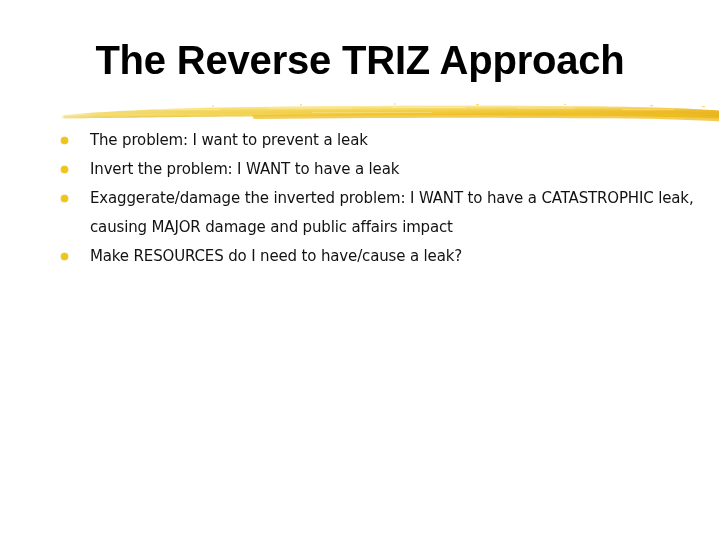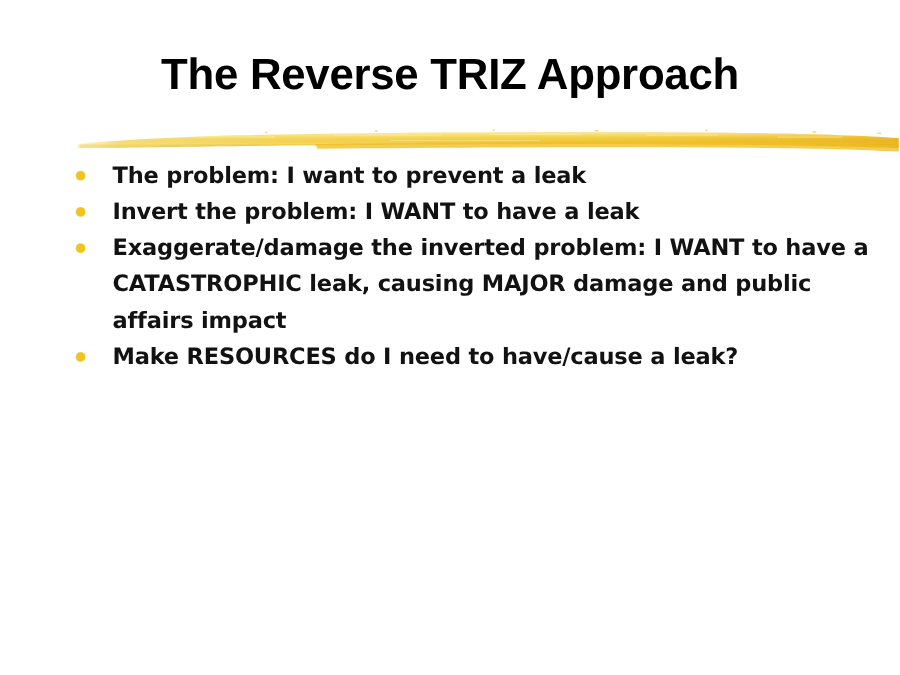--- a/index.html
+++ b/index.html
@@ -21,21 +21,21 @@
 
   
   #slide-title {
     position: absolute;
     left: 0;
     top: 40px;
     width: 720px;
     text-align: center;
     font-family: "Liberation Sans", sans-serif;
     font-weight: bold;
-    font-size: 35px;
+    font-size: 40px;
     line-height: 40px;
     letter-spacing: -0.2px;
     color: #000000;
     white-space: nowrap;
   }
 
   
   #divider {
     position: absolute;
     left: 62px;
@@ -51,25 +51,24 @@
     position: absolute;
     left: 58px;
     top: 126px;
     width: 655px;
   }
   .bullet-row {
     position: relative;
     padding-left: 32px;
     margin: 0 0 0 0;
     font-family: "DejaVu Sans", sans-serif;
-    font-size: 18px;
+    font-size: 15px;
     line-height: 29px;
     color: #121212;
     letter-spacing: -0.15px;
-    font-weight: bold;
   }
   .bullet-dot {
     position: absolute;
     left: 3px;
     top: 11px;
     width: 7px;
     height: 7px;
     border-radius: 50%;
     background: #F0C419;
     box-shadow: 0 0 0 0.5px rgba(225,180,20,0.55);

